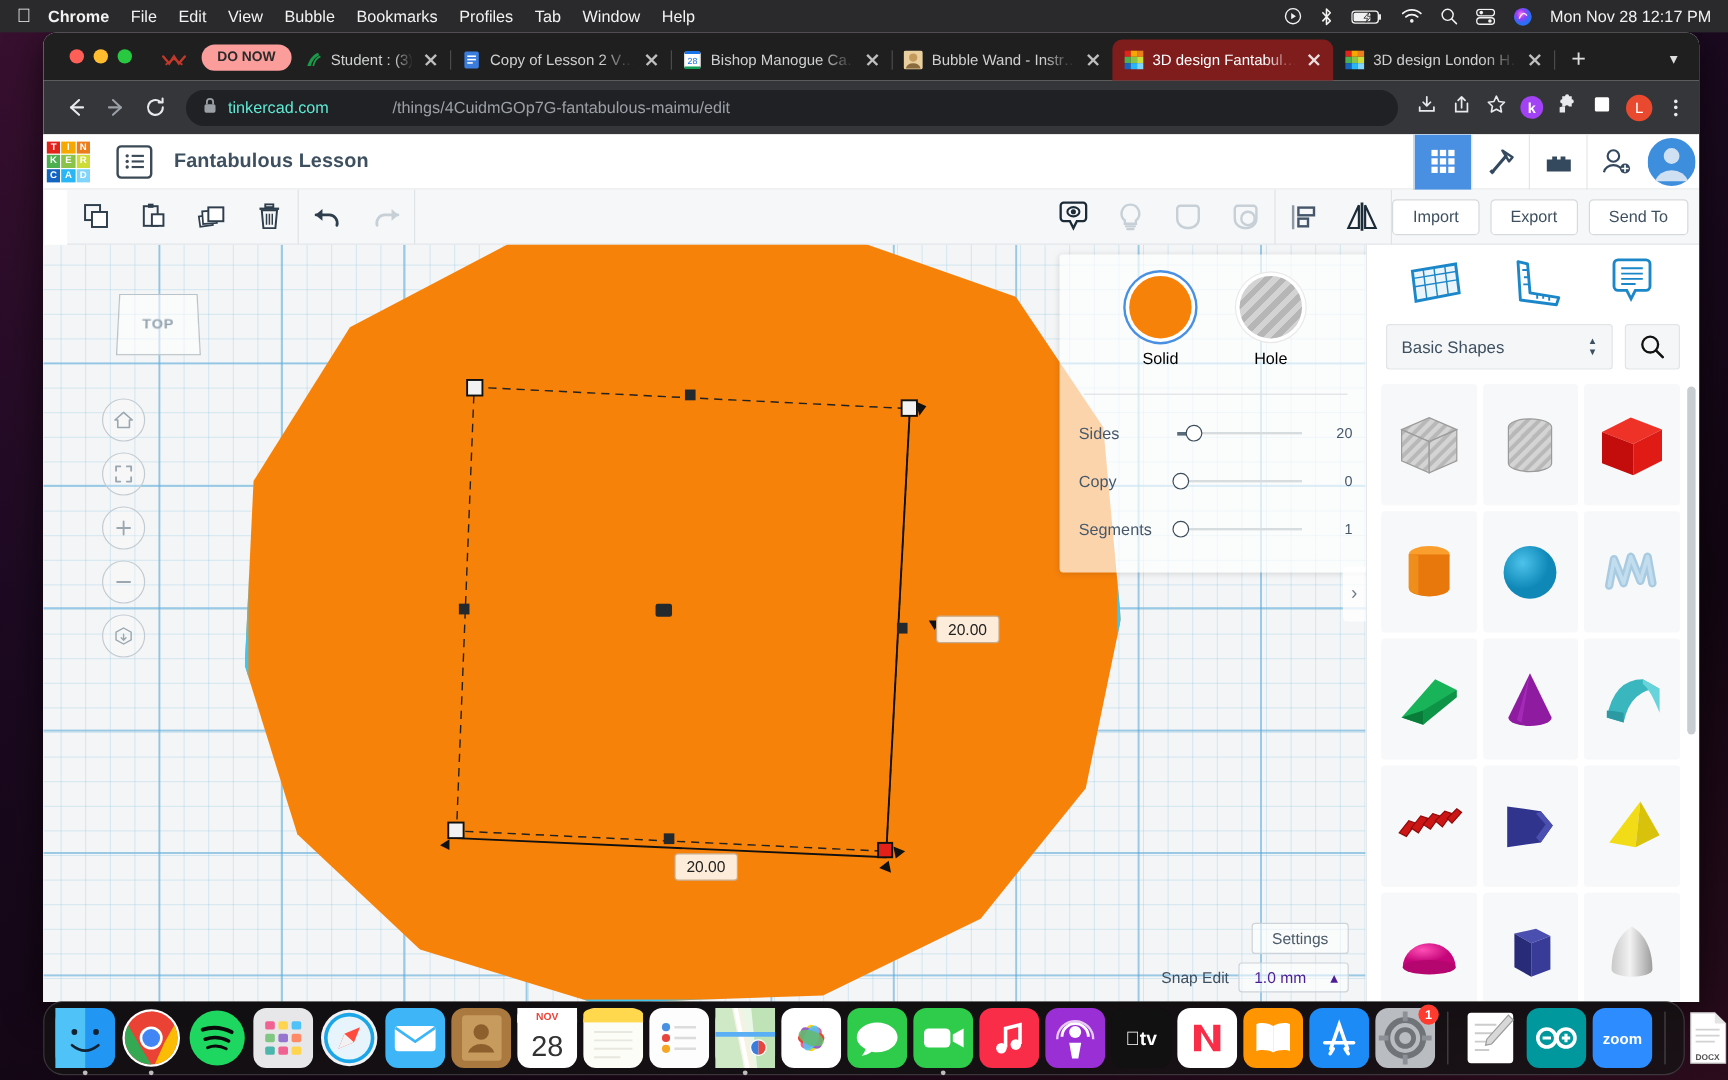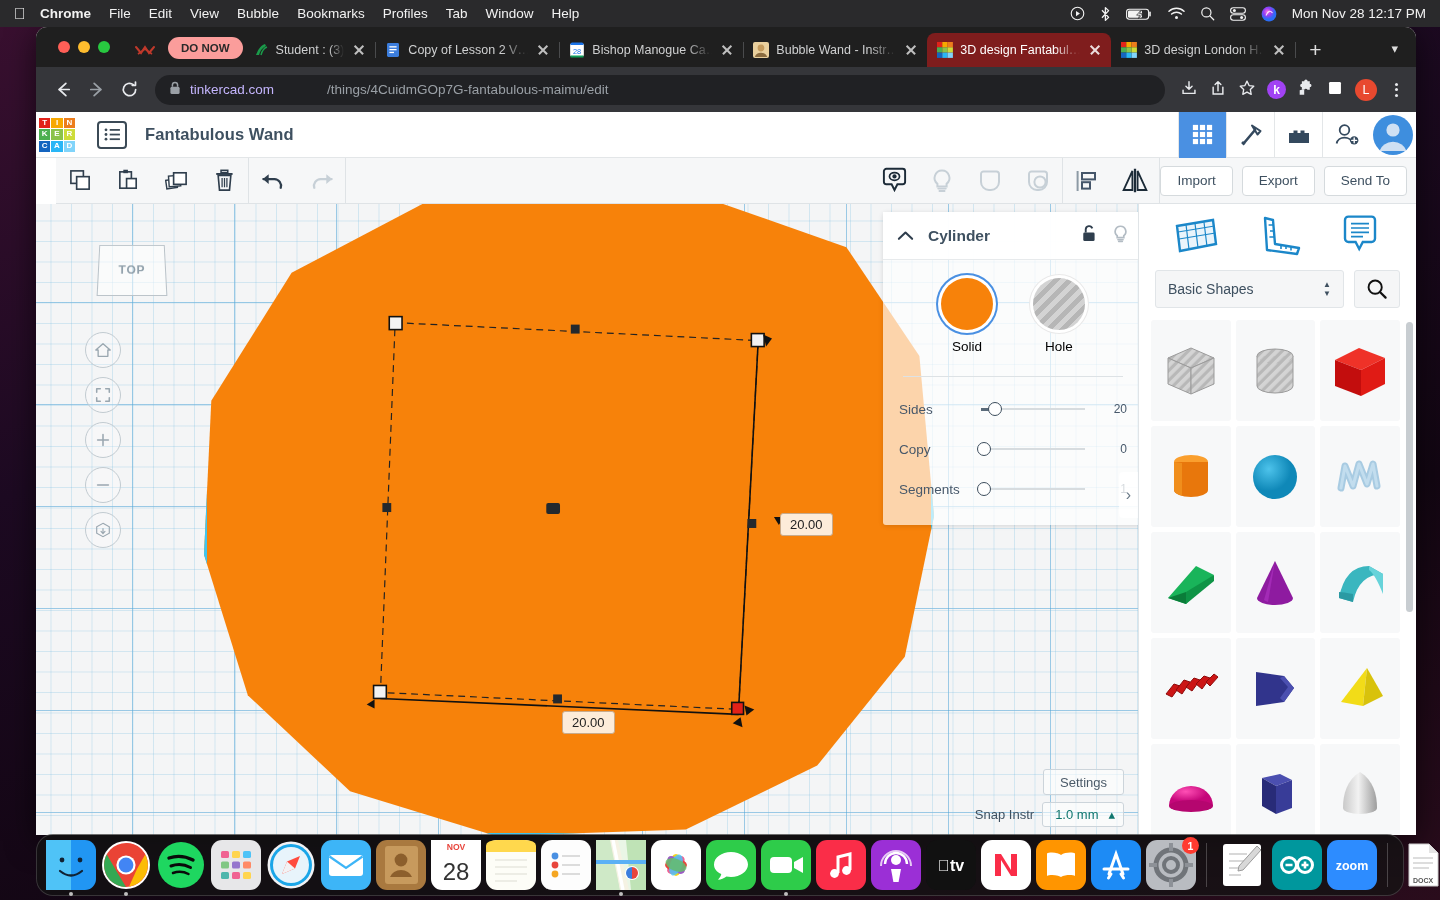--- a/index.html
+++ b/index.html
@@ -81,21 +81,21 @@
   
   .omnirow {
     height: 45px; background: #35363a; display: flex; align-items: center; padding: 0 12px; gap: 3px;
   }
   .navbtn { width: 30px; height: 30px; display: flex; align-items: center; justify-content: center; color: #e8eaed; }
   .omnibox {
     flex: 1; height: 30px; background: #202124; border-radius: 15px;
     display: flex; align-items: center; padding: 0 14px; gap: 9px;
     margin: 0 8px; color: #e8eaed; font-size: 13.5px;
   }
-  .omnibox .url-host { color: #c4b5fd; }
+  .omnibox .url-host { color: #5eead4; }
   .omnibox .url-path { color: #9aa0a6; margin-left: 44px; }
   .omni-right { display: flex; align-items: center; gap: 11px; padding-left: 4px; }
   .ext-k { width: 19px; height: 19px; border-radius: 50%; background: #a142f4; color: #fff;
            font-size: 12px; font-weight: bold; display:flex; align-items:center; justify-content:center; }
   .avatar-l { width: 22px; height: 22px; border-radius: 50%; background: #e8492f; color:#fff;
               font-size: 12.5px; display:flex; align-items:center; justify-content:center; }
   .kebab { width: 16px; display:flex; flex-direction: column; align-items:center; gap:2.5px; }
   .kebab i { width: 3px; height: 3px; background: #e8eaed; border-radius: 50%; display:block; }
 
   
@@ -203,22 +203,22 @@
   .pp-val { width: 34px; text-align: right; font-size: 12px; color: #47586a; }
 
   .settings-btn {
     position: absolute; right: 14px; bottom: 40px; height: 26px; padding: 0 16px;
     background: rgba(255,255,255,.55); border: 1px solid #ccd4da; border-radius: 3px;
     display: flex; align-items: center; font-size: 13px; color: #4a5a68;
   }
   .snap-row { position: absolute; right: 14px; bottom: 8px; display: flex; align-items: center; gap: 8px; }
   .snap-lab { font-size: 13px; color: #3e5060; }
   .snap-box { height: 25px; padding: 0 8px 0 12px; background: rgba(255,255,255,.55);
-              border: 1px solid #ccd4da; border-radius: 3px; display: flex; align-items: center; gap: 10px;
-              font-size: 13px; color: #0f766e; }
+              border: 1px solid #ccd4da; border-radius: 3px; display: flex; align-items: center; gap: 20px;
+              font-size: 13px; color: #4c1d95; }
 
   
   .shape-panel { width: 278px; background: #fff; border-left: 1px solid #e0e4e7; display: flex; flex-direction: column; }
   .sp-tabs { height: 66px; display: flex; align-items: center; justify-content: space-around; padding: 0 16px; }
   .sp-search { display: flex; gap: 10px; padding: 0 16px 12px; }
   .sp-select {
     flex: 1; height: 38px; background: #f5f6f7; border: 1px solid #e1e5e8; border-radius: 3px;
     display: flex; align-items: center; padding: 0 12px; font-size: 14px; color: #3e5060;
   }
   .sp-select .spin { margin-left: auto; display: flex; flex-direction: column; gap: 2px; color: #3e5060; font-size: 8px; line-height: 7px; }
@@ -496,21 +496,21 @@
         <div class="hdr-listbtn">
           <svg width="17" height="13" viewBox="0 0 18 14">
               <circle cx="2" cy="2" r="1.5" fill="#3b4a56"></circle>
               <circle cx="2" cy="7" r="1.5" fill="#3b4a56"></circle>
               <circle cx="2" cy="12" r="1.5" fill="#3b4a56"></circle>
               <rect x="6" y="1.1" width="11" height="1.9" fill="#3b4a56"></rect>
               <rect x="6" y="6.1" width="11" height="1.9" fill="#3b4a56"></rect>
               <rect x="6" y="11.1" width="11" height="1.9" fill="#3b4a56"></rect>
             </svg>
         </div>
-        <div class="hdr-title">Fantabulous Wand</div>
+        <div class="hdr-title">Fantabulous Lesson</div>
 
         <div class="hdr-right">
           <div class="hdr-ibtn sel">
             <svg width="25" height="25" viewBox="0 0 26 26">
                 <g fill="#fff">
                   <rect x="3" y="3" width="5.4" height="5.4"></rect>
                   <rect x="10.3" y="3" width="5.4" height="5.4"></rect>
                   <rect x="17.6" y="3" width="5.4" height="5.4"></rect>
                   <rect x="3" y="10.3" width="5.4" height="5.4"></rect>
                   <rect x="10.3" y="10.3" width="5.4" height="5.4"></rect>
@@ -702,35 +702,20 @@
             <path d="M345 497 l-8 5 8 4 Z" fill="#111"></path>
             <path d="M722 503 l10 4 -8 6 Z" fill="#111"></path>
             <path d="M710 517 l10 4 -8 6 Z" fill="#111" transform="rotate(180 715 521)"></path>
             <path d="M752 314 l10 0 -5 8 Z" fill="#111"></path>
           </svg>
 
           <div class="dim-label" style="left:744px; top:309px;">20.00</div>
           <div class="dim-label" style="left:526px; top:507px;">20.00</div>
 
           <div class="prop-panel">
-            <div class="pp-head">
-              <span><svg width="17" height="11" viewBox="0 0 18 11">
-                    <path d="M2 9 L9 2.4 L16 9" fill="none" stroke="#2f3e4d" stroke-width="2.2" stroke-linecap="round" stroke-linejoin="round"></path>
-                  </svg></span>
-              <span class="pp-title">Cylinder</span>
-              <span class="spacer"></span>
-              <span><svg width="17" height="19" viewBox="0 0 18 20">
-                    <rect x="2.4" y="9" width="12" height="9" rx="1.4" fill="#2f3e4d"></rect>
-                    <path d="M5 9 V5.6 A3.6 3.6 0 0 1 12 4.6" fill="none" stroke="#2f3e4d" stroke-width="2"></path>
-                  </svg></span>
-              <span><svg width="17" height="20" viewBox="0 0 18 20">
-                    <path d="M9 1.8 a5.6 5.6 0 0 1 3.5 10 v2.1 h-7 v-2.1 A5.6 5.6 0 0 1 9 1.8 Z" fill="none" stroke="#b3bcc4" stroke-width="1.8"></path>
-                    <path d="M6.2 16 h5.6 M7 18 h4" stroke="#b3bcc4" stroke-width="1.6" stroke-linecap="round"></path>
-                  </svg></span>
-            </div>
             <div class="pp-body">
               <div class="pp-swatches">
                 <div class="pp-sw">
                   <div class="sw-circle sw-solid"></div>
                   <div class="sw-lab">Solid</div>
                 </div>
                 <div class="pp-sw">
                   <div class="sw-circle sw-hole"></div>
                   <div class="sw-lab">Hole</div>
                 </div>
@@ -764,21 +749,21 @@
                 </span>
                 <span class="pp-val">1</span>
               </div>
             </div>
           </div>
 
           <div class="collapse-arrow">›</div>
 
           <div class="settings-btn">Settings</div>
           <div class="snap-row">
-            <span class="snap-lab">Snap Instr</span>
+            <span class="snap-lab">Snap Edit</span>
             <span class="snap-box">
               <span>1.0 mm</span>
               <span>▴</span>
             </span>
           </div>
         </div>
 
         <div class="shape-panel">
           <div class="sp-tabs">
             <span><svg width="46" height="42" viewBox="0 0 46 42">

